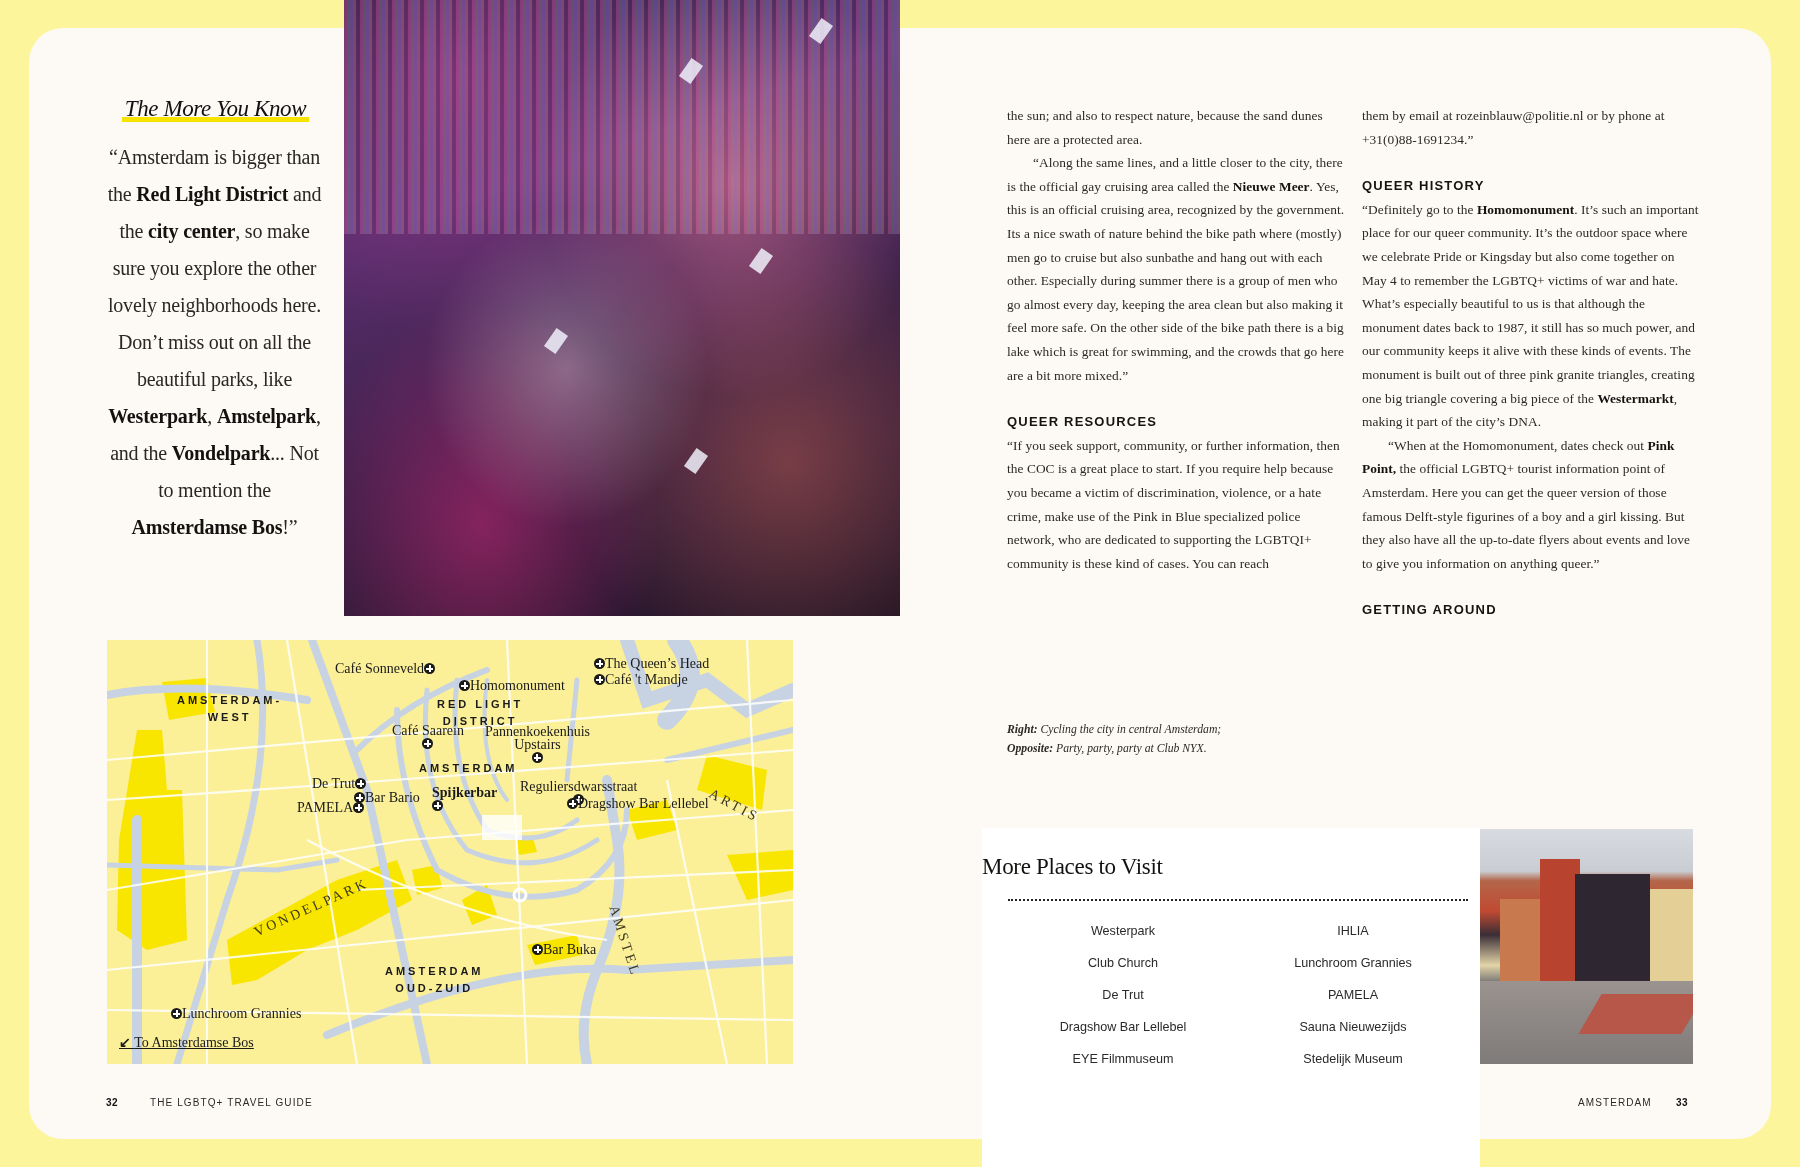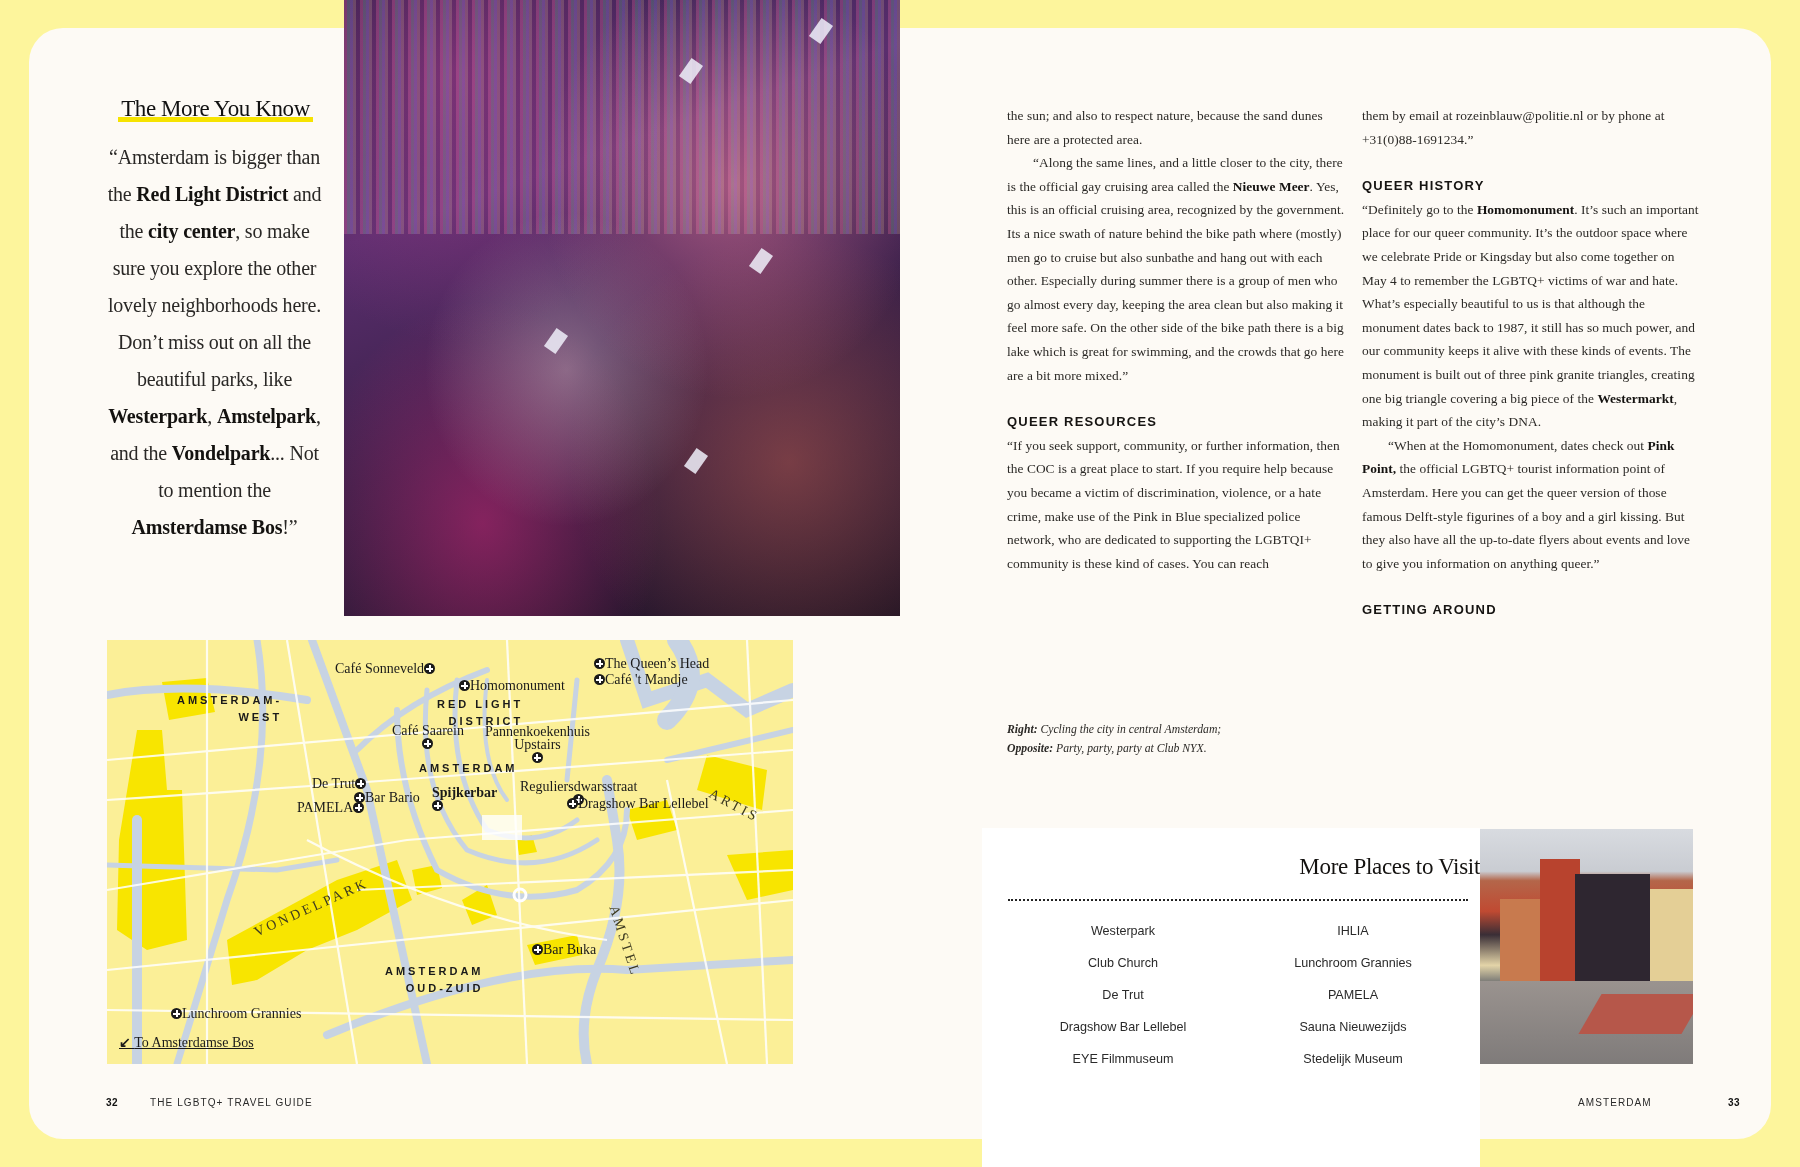--- a/index.html
+++ b/index.html
@@ -11,20 +11,21 @@
     background: #fdfaf5; border-radius: 34px;
   }
 
   
   .sidebar { position: absolute; left: 107px; top: 96px; width: 215px; text-align: center; }
   .sidebar-title {
     display: inline-block; font-family: "Liberation Serif", serif; font-size: 23px;
     letter-spacing: -0.4px; color: #111; padding: 0 3px 1px;
     background: linear-gradient(to top, transparent 0, transparent 1px, #f6e300 1px, #f6e300 6px, transparent 6px);
     margin-left: 2px;
+    font-style: italic;
   }
   .sidebar-quote {
     margin-top: 16px; font-size: 20px; line-height: 37px; color: #2a2826; letter-spacing: -0.2px;
   }
   .sidebar-quote b { color: #141210; }
 
   
   .hero-photo {
     position: absolute; left: 344px; top: 0; width: 556px; height: 616px; overflow: hidden;
     background:
@@ -44,21 +45,21 @@
     position: absolute; width: 14px; height: 22px; background: rgba(240,240,250,0.85); transform: rotate(35deg);
   }
 
   
   .map {
     position: absolute; left: 107px; top: 640px; width: 686px; height: 424px; overflow: hidden;
     background: #fbef97;
   }
   .map svg { position: absolute; left: 0; top: 0; }
   .map-label { position: absolute; font-family: "Liberation Serif", serif; font-size: 14px; color: #1a1a1a; white-space: nowrap; }
-  .map-district { position: absolute; font-family: "Liberation Sans", sans-serif; font-weight: bold; font-size: 11px; letter-spacing: 3px; color: #1a1a1a; text-align: right; line-height: 17px; white-space: nowrap; }
+  .map-district { position: absolute; font-family: "Liberation Sans", sans-serif; font-weight: bold; font-size: 11px; letter-spacing: 3px; color: #1a1a1a; text-align: center; line-height: 17px; white-space: nowrap; }
   .map-park { position: absolute; font-family: "Liberation Serif", serif; font-size: 14px; letter-spacing: 3px; color: #3d3a20; white-space: nowrap; }
   .pin {
     display: inline-block; width: 11px; height: 11px; border-radius: 50%; background: #1a1a1a; position: relative; vertical-align: -1px;
   }
   .pin::before, .pin::after { content: ""; position: absolute; background: #fff; }
   .pin::before { left: 4.5px; top: 2px; width: 2px; height: 7px; }
   .pin::after { left: 2px; top: 4.5px; width: 7px; height: 2px; }
 
   
   .col { position: absolute; width: 340px; font-size: 13.4px; line-height: 23.6px; color: #2b2926; letter-spacing: 0.05px; }
@@ -72,21 +73,21 @@
     color: #161412; margin-top: 23px; line-height: 23.6px;
   }
 
   .caption { position: absolute; left: 1007px; top: 720px; width: 220px; font-size: 11.7px; line-height: 19px; font-style: italic; color: #2b2926; }
   .caption b { font-style: italic; }
 
   
   .places-box {
     position: absolute; left: 982px; top: 828px; width: 498px; height: 339px; background: #ffffff;
   }
-  .places-title { position: absolute; left: 0; width: 100%; top: 26px; text-align: right; font-size: 23px; letter-spacing: -0.3px; color: #141210; }
+  .places-title { position: absolute; left: 0; width: 100%; top: 26px; text-align: left; font-size: 23px; letter-spacing: -0.3px; color: #141210; }
   .places-rule { position: absolute; left: 26px; right: 12px; top: 71px; border-top: 2px dotted #222; }
   .places-grid { position: absolute; left: 26px; right: 12px; top: 94px; display: grid; grid-template-columns: 1fr 1fr; row-gap: 12.4px; }
   .place { font-family: "Liberation Sans", sans-serif; font-size: 12.6px; text-align: center; color: #2a2a2a; line-height: 19.5px; }
 
   .street-photo {
     position: absolute; left: 1480px; top: 829px; width: 213px; height: 235px; overflow: hidden;
     background: linear-gradient(180deg, #d8dbe0 0%, #c9ccd2 18%, #b4664a 22%, #c04a32 35%, #3a2e36 45%, #e3d4a8 58%, #6b6d6f 66%, #8a8a8c 80%, #a7a4a2 100%);
   }
   .street-photo .bldg1 { position: absolute; left: 95px; top: 45px; width: 75px; height: 110px; background: #2e2630; }
   .street-photo .bldg2 { position: absolute; left: 60px; top: 30px; width: 40px; height: 125px; background: #b8432e; }
@@ -237,13 +238,13 @@
   <div class="bldg2"></div>
   <div class="bldg1"></div>
   <div class="bldg4"></div>
   <div class="road"></div>
   <div class="lane"></div>
 </div>
 
 <div class="folio num" style="left:106px;">32</div>
 <div class="folio" style="left:150px;">THE LGBTQ+ TRAVEL GUIDE</div>
 <div class="folio" style="left:1578px;">AMSTERDAM</div>
-<div class="folio num" style="left:1728px;text-align:right;">33</div>
+<div class="folio num" style="left:1676px;text-align:right;">33</div>
 
 </body></html>

